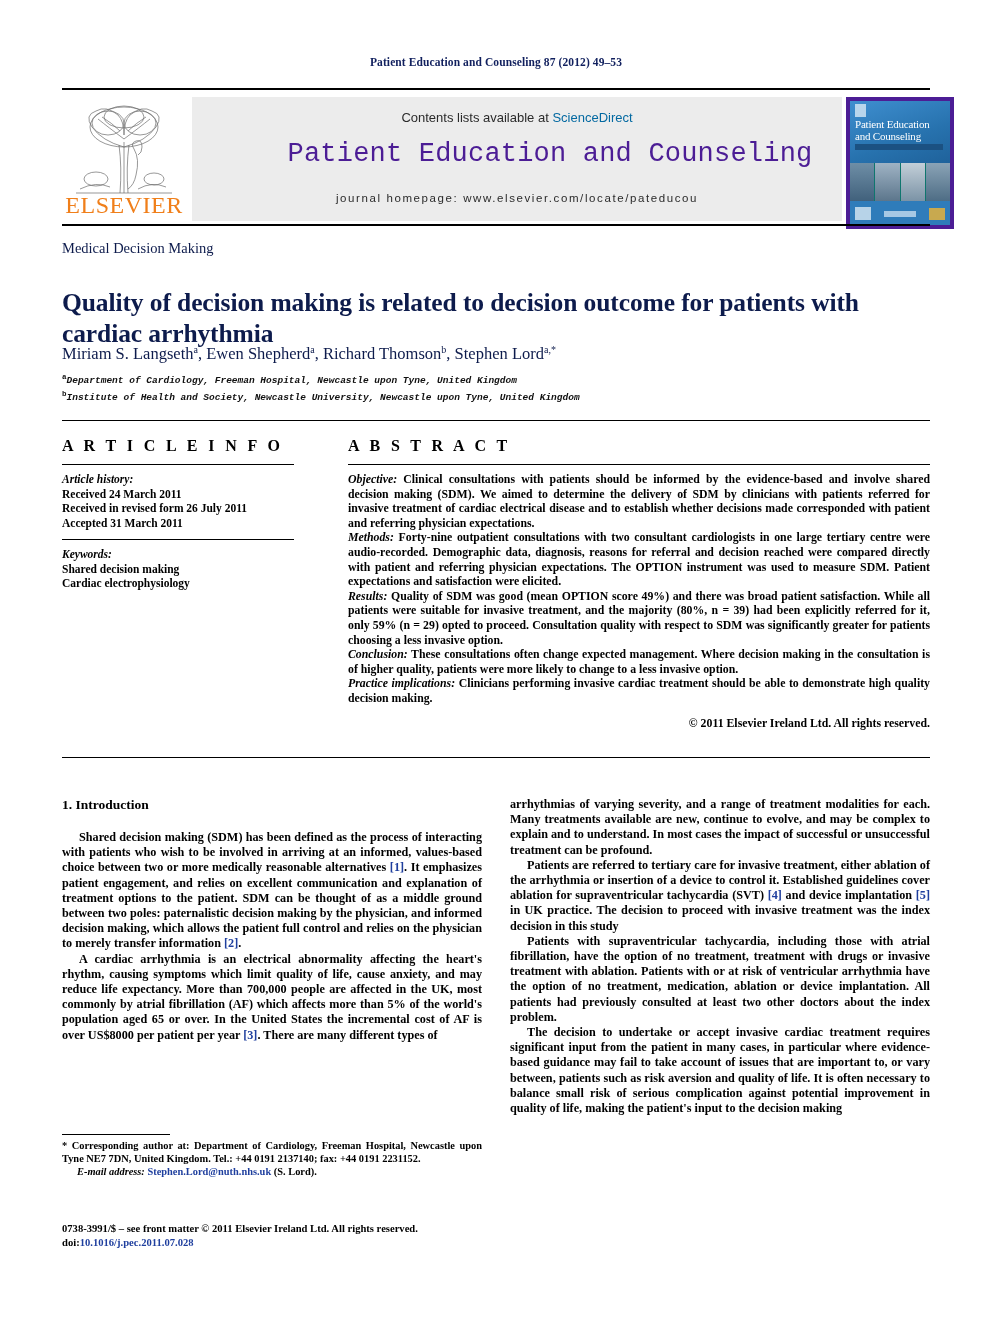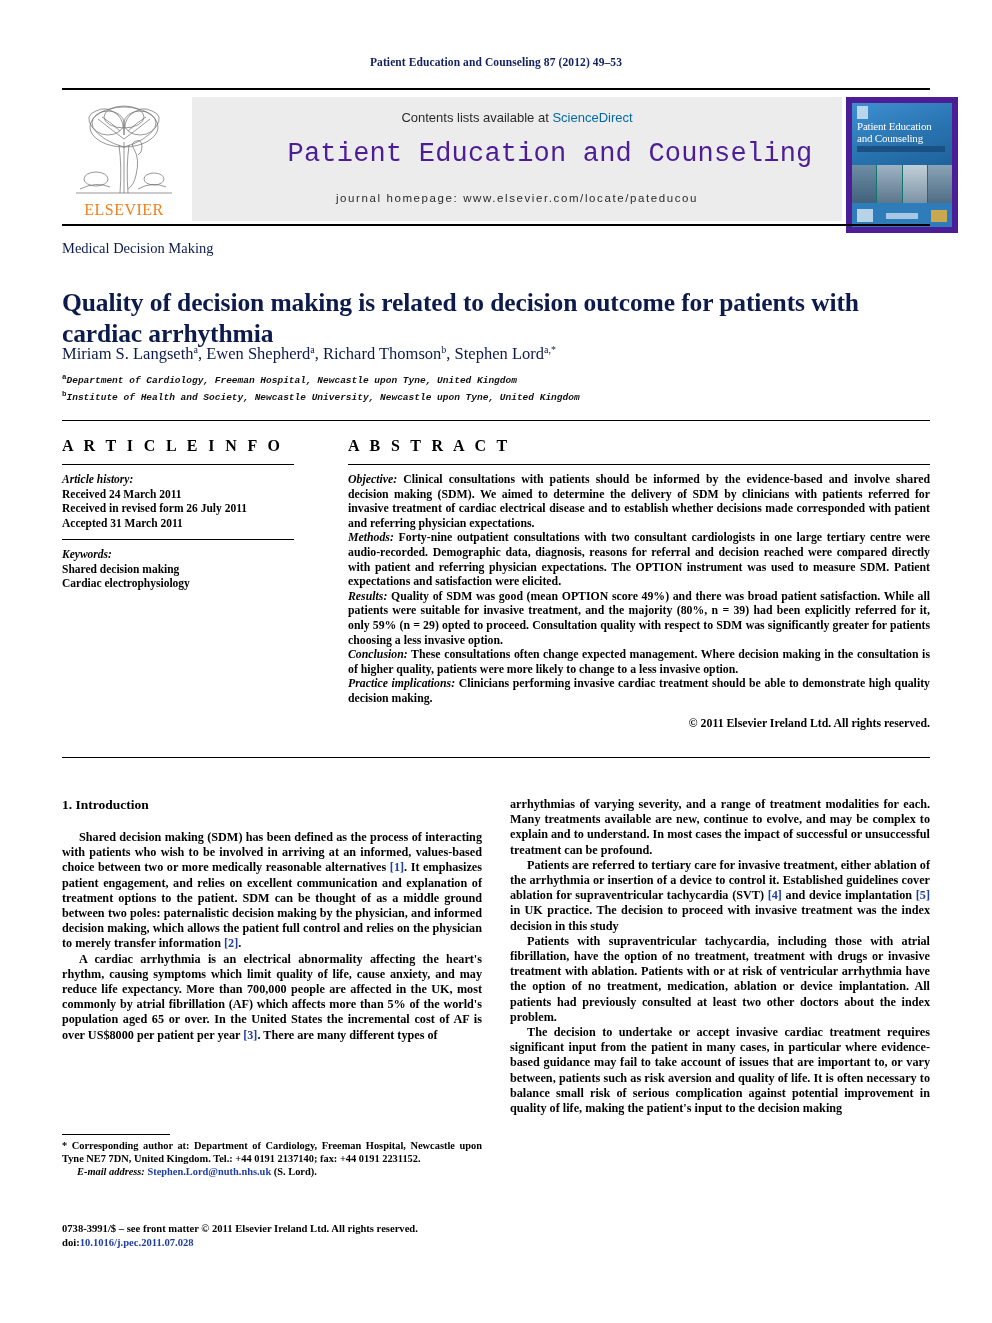--- a/index.html
+++ b/index.html
@@ -55,21 +55,21 @@
     left: 0; top: 2px;
     width: 124px;
     height: 124px;
   }
   .els-word {
     position: absolute;
     left: 0; bottom: 2px;
     width: 124px;
     text-align: center;
     font-family: "Liberation Serif", serif;
-    font-size: 16px;
+    font-size: 24px;
     letter-spacing: 0.5px;
     color: #f07f1a;
     font-weight: 400;
   }
   .gray-band {
     position: absolute;
     left: 130px; top: 2px;
     width: 650px;
     height: 124px;
     background: #ececec;
@@ -104,21 +104,21 @@
     font-family: "Liberation Sans", sans-serif;
     font-size: 11.5px;
     letter-spacing: 1.6px;
     color: #2b2b2b;
   }
   .cover {
     position: absolute;
     left: 784px; top: 2px;
     width: 100px;
     height: 124px;
-    border: 6px solid #4c1d95;
+    border: 4px solid #4c1d95;
     background: #0f766e;
     overflow: hidden;
   }
   .cover-top {
     position: absolute;
     left: 0; top: 0; right: 0;
     height: 62px;
     background: linear-gradient(160deg,#3f8fd0 0%,#2772ae 60%,#1f629b 100%);
   }
   .cover-els {

